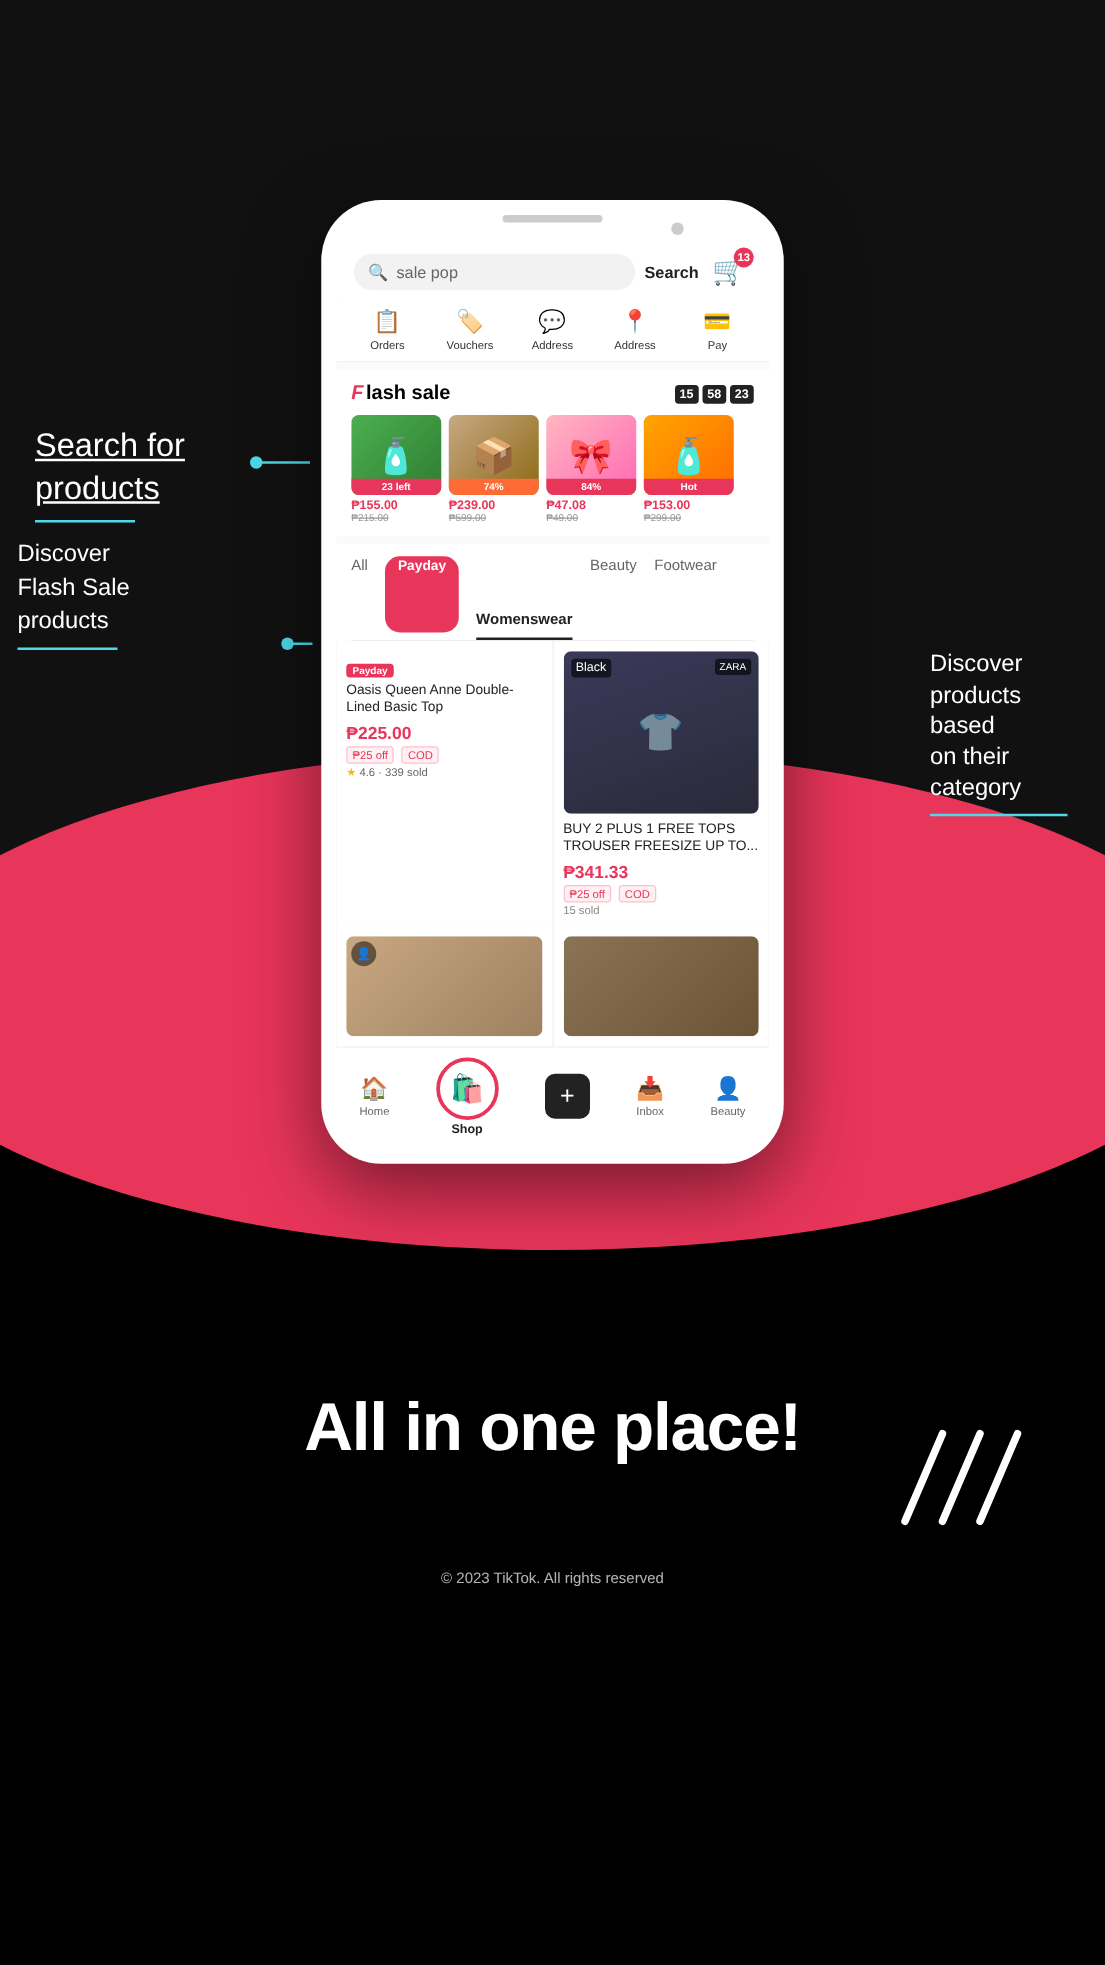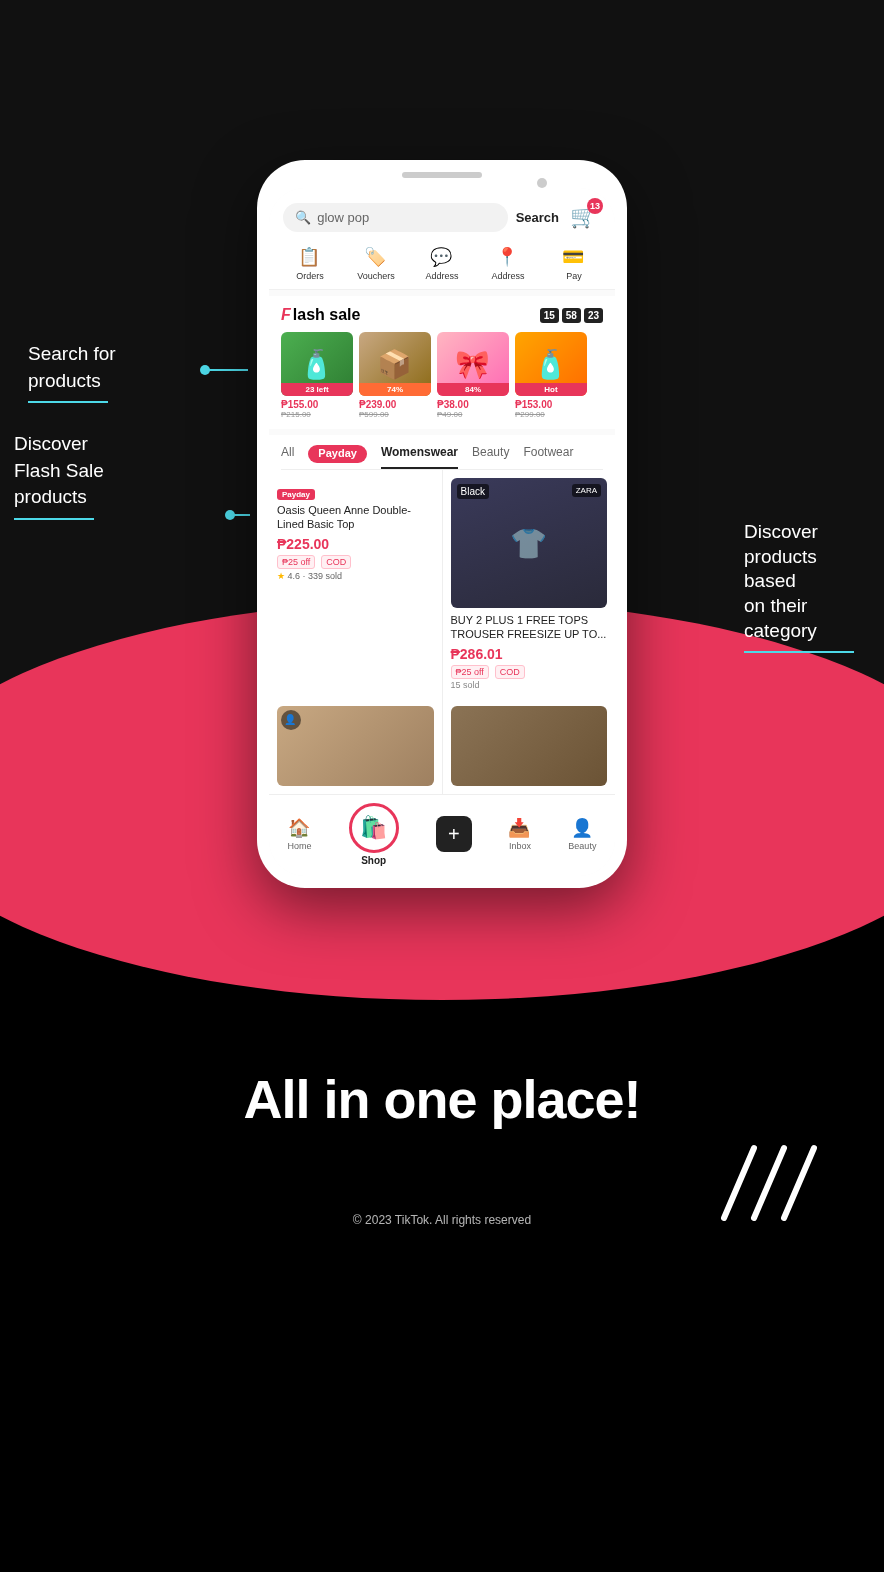--- a/index.html
+++ b/index.html
@@ -287,20 +287,21 @@
       color: #666;
       padding-bottom: 8px;
       cursor: pointer;
       white-space: nowrap;
     }
 
     .tab-item.active {
       color: #222;
       font-weight: 700;
       border-bottom: 2px solid #222;
+      margin-top: 43px;
     }
 
     .tab-item.payday-tab {
       background: #E8355A;
       color: #fff;
       border-radius: 12px;
       padding: 2px 10px 2px;
       font-size: 11px;
       font-weight: 600;
       margin-bottom: 6px;
@@ -546,21 +547,21 @@
     <line x1="230" y1="515" x2="250" y2="515" stroke="#4DD9E8" stroke-width="2"></line>
     <circle cx="230" cy="515" r="5" fill="#4DD9E8"></circle>
 
     <line x1="556" y1="350" x2="620" y2="350" stroke="#4DD9E8" stroke-width="2"></line>
 
     <line x1="556" y1="628" x2="612" y2="628" stroke="#4DD9E8" stroke-width="2"></line>
     <circle cx="556" cy="628" r="5" fill="#4DD9E8"></circle>
   </svg>
 
   <div class="annotation" style="left: 28px; top: 340px;">
-    <span style="white-space: pre-line; font-size: 19px;">Search for
+    <span style="white-space: pre-line; font-size: 26px; text-decoration: underline;">Search for
 products</span>
     <div style="width: 80px; height: 2px; background: #4DD9E8; margin-top: 8px;"></div>
   </div>
 
   <div class="annotation" style="left: 14px; top: 430px;">
     <span style="white-space: pre-line; font-size: 19px;">Discover
 Flash Sale
 products</span>
     <div style="width: 80px; height: 2px; background: #4DD9E8; margin-top: 8px;"></div>
   </div>
@@ -575,21 +576,21 @@
     <div class="phone-outer">
       <div class="phone-notch"></div>
       <div class="phone-camera"></div>
 
       <div class="phone-screen">
         <div class="screen-inner">
 
           <div class="search-bar">
             <div class="search-input-area">
               <span class="search-icon-small">🔍</span>
-              <span class="search-text">glow pop</span>
+              <span class="search-text">sale pop</span>
             </div>
             <span class="search-btn">Search</span>
             <div class="cart-icon-wrapper">
               <span style="font-size: 22px;">🛒</span>
               <span class="cart-badge">13</span>
             </div>
           </div>
 
           <div class="nav-icons">
             <div class="nav-item">
@@ -644,21 +645,21 @@
                 </div>
                 <div class="flash-product-price">₱239.00</div>
                 <div class="flash-product-orig">₱599.00</div>
               </div>
 
               <div class="flash-product">
                 <div class="flash-product-img fp-pink">
                   <span style="font-size: 28px;">🎀</span>
                   <div class="fp-badge fp-badge-hotpink">84%</div>
                 </div>
-                <div class="flash-product-price">₱38.00</div>
+                <div class="flash-product-price">₱47.08</div>
                 <div class="flash-product-orig">₱49.00</div>
               </div>
 
               <div class="flash-product">
                 <div class="flash-product-img fp-orange">
                   <span style="font-size: 28px;">🧴</span>
                   <div class="fp-badge fp-badge-red">Hot</div>
                 </div>
                 <div class="flash-product-price">₱153.00</div>
                 <div class="flash-product-orig">₱299.00</div>
@@ -696,21 +697,21 @@
             <div class="product-card">
               <div class="product-img img-tops">
                 <div class="tops-stack">
                   <span style="font-size: 30px; opacity: 0.5;">👕</span>
                 </div>
                 <div style="position:absolute; top:6px; left:6px; background:rgba(0,0,0,0.6); color:#fff; font-size:10px; padding: 2px 4px; border-radius: 3px;">Black</div>
                 <div style="position:absolute; top:6px; right:6px; background:rgba(0,0,0,0.6); color:#fff; font-size:8px; padding: 2px 4px; border-radius: 3px;">ZARA</div>
               </div>
               <div style="margin-top: 5px;">
                 <div class="product-name">BUY 2 PLUS 1 FREE TOPS TROUSER FREESIZE UP TO...</div>
-                <div class="product-price">₱286.01</div>
+                <div class="product-price">₱341.33</div>
                 <div class="product-meta">
                   <span class="meta-tag">₱25 off</span>
                   <span class="meta-cod">COD</span>
                 </div>
                 <div class="product-sold">15 sold</div>
               </div>
             </div>
           </div>
 
           <div style="display: grid; grid-template-columns: 1fr 1fr; gap: 1px; background: #eee;">

